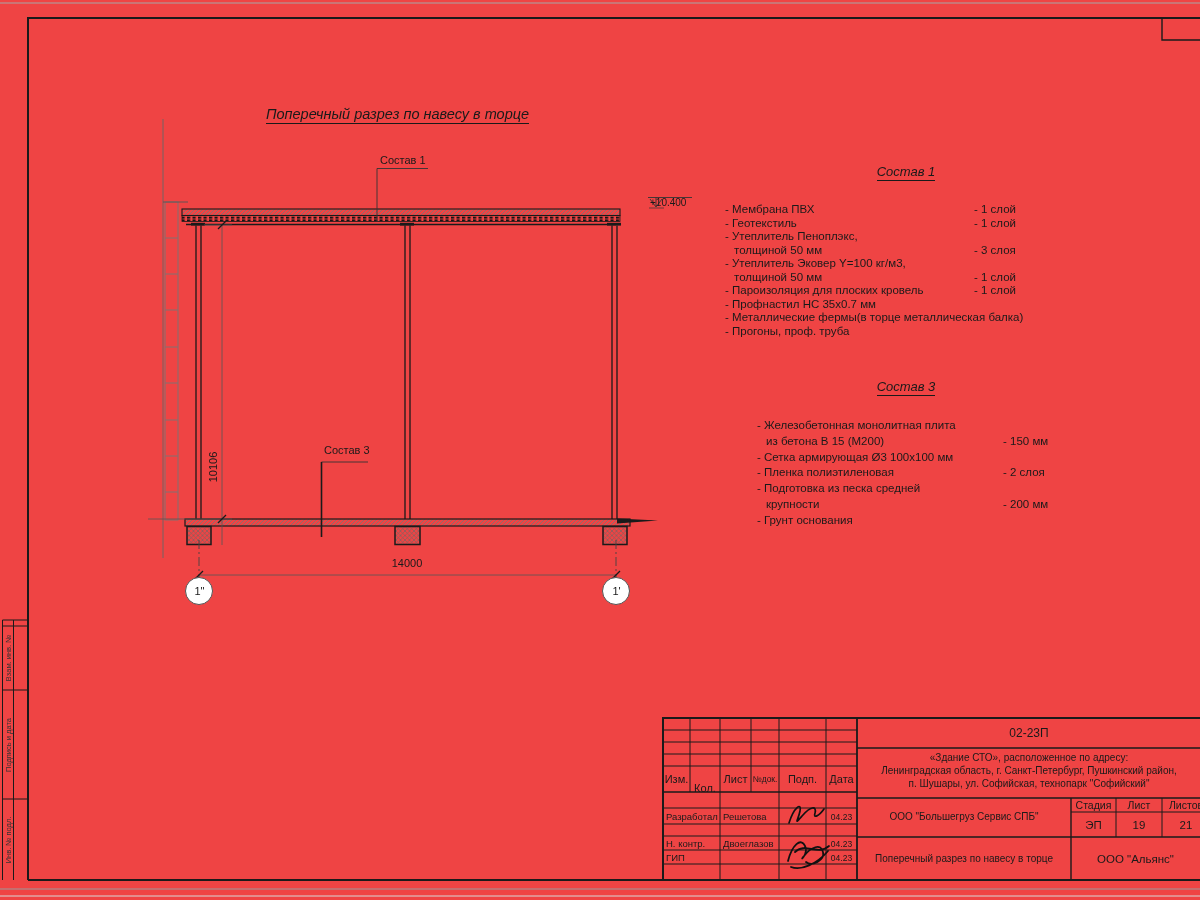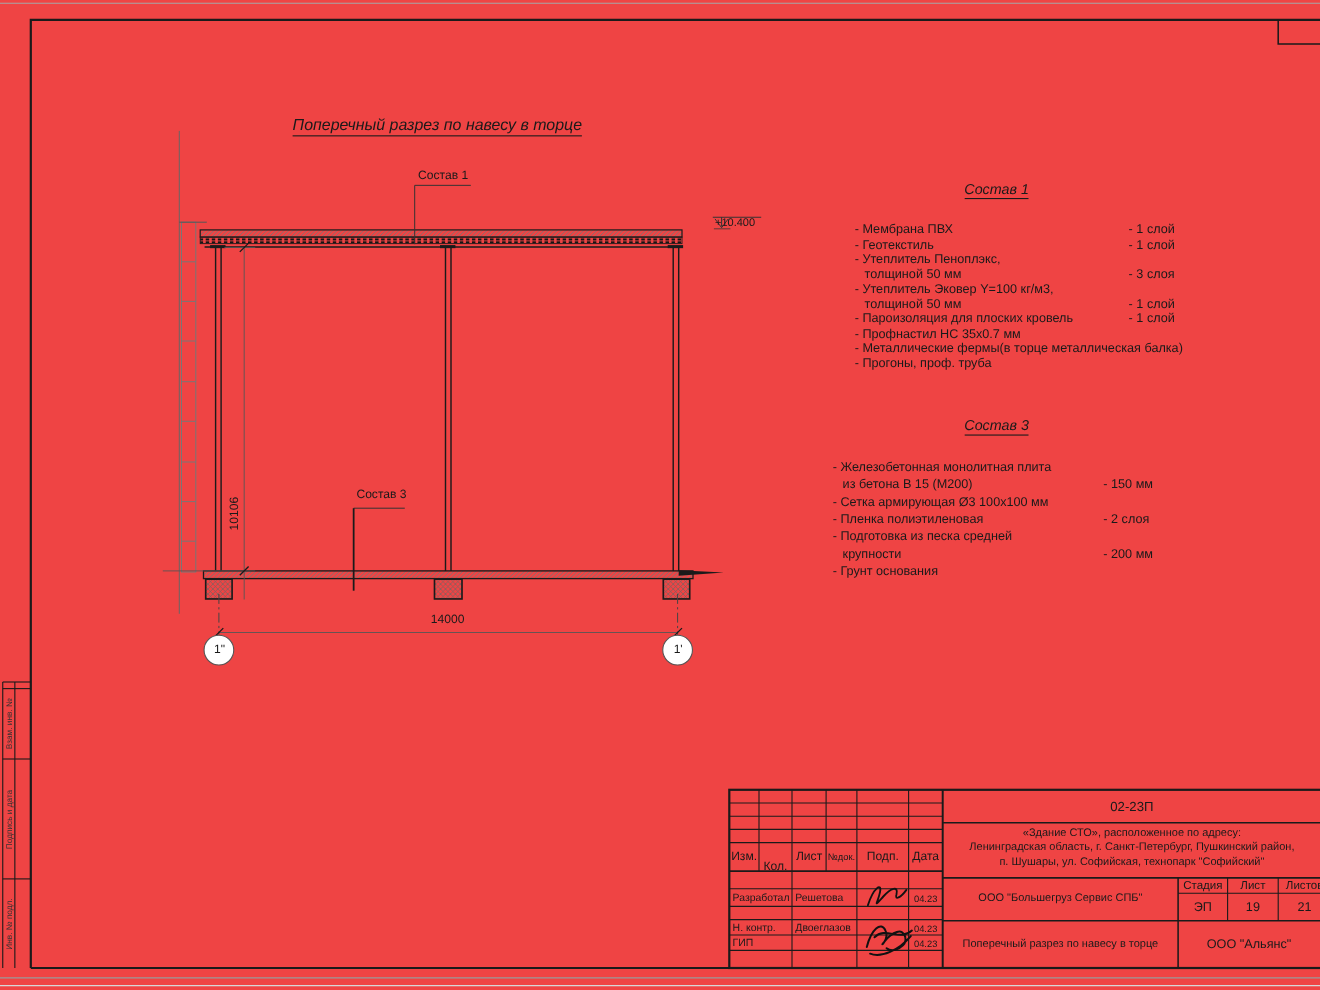--- a/index.html
+++ b/index.html
@@ -10,21 +10,21 @@
   .c{display:flex;align-items:center;justify-content:center;text-align:center;}
   .it{font-style:italic;}
   .ul{border-bottom:1px solid #1a1a1a;padding-bottom:1px;}
   .rot{transform:rotate(-90deg);transform-origin:center center;}
   
   .dwg-title{left:266px;top:106px;font-size:14.5px;}
   .lbl{font-size:11px;}
   
   .spec-head{width:120px;font-size:13px;}
   .spec-list{position:absolute;font-size:11.5px;}
-  .spec1-list{left:777px;top:203px;width:400px;}
+  .spec1-list{left:725px;top:203px;width:400px;}
   .spec3-list{left:757px;top:419px;width:400px;}
   .spec-row{position:relative;}
   .spec1-list .spec-row{height:13.5px;}
   .spec3-list .spec-row{height:15.8px;}
   .spec-row .txt{position:absolute;left:0;white-space:nowrap;}
   .spec-row .txt.indent{left:9px;}
   .spec1-list .val{position:absolute;left:249px;white-space:nowrap;}
   .spec3-list .val{position:absolute;left:246px;white-space:nowrap;}
   
   .tb{font-size:9.5px;}

